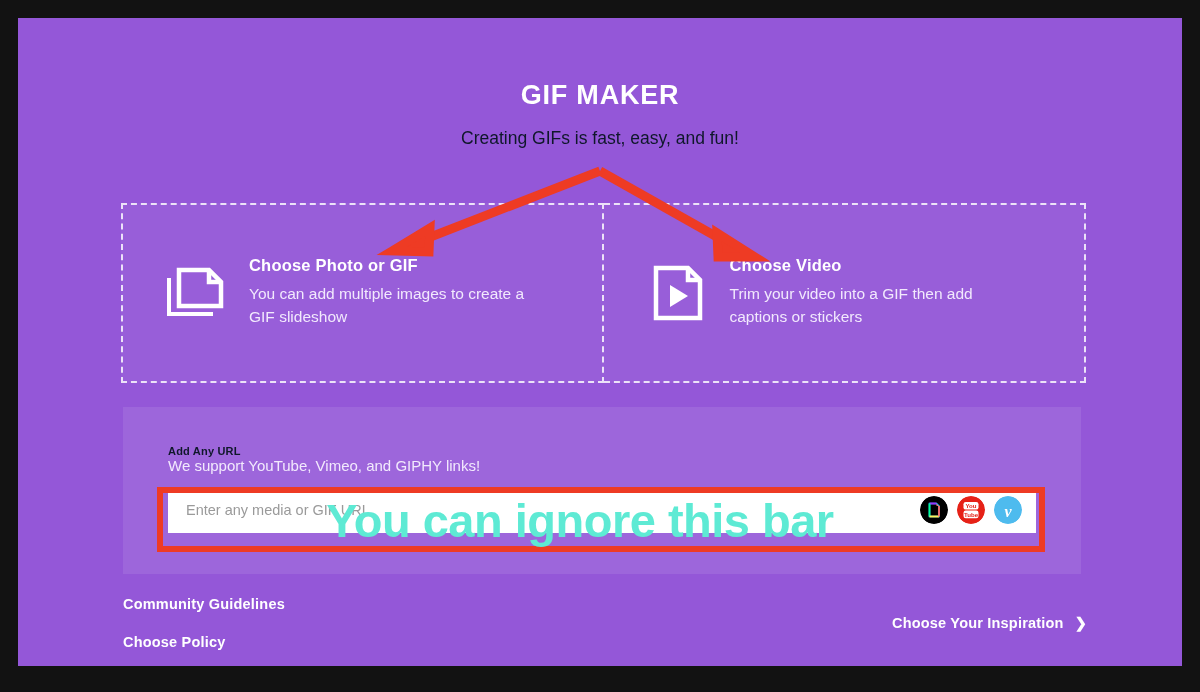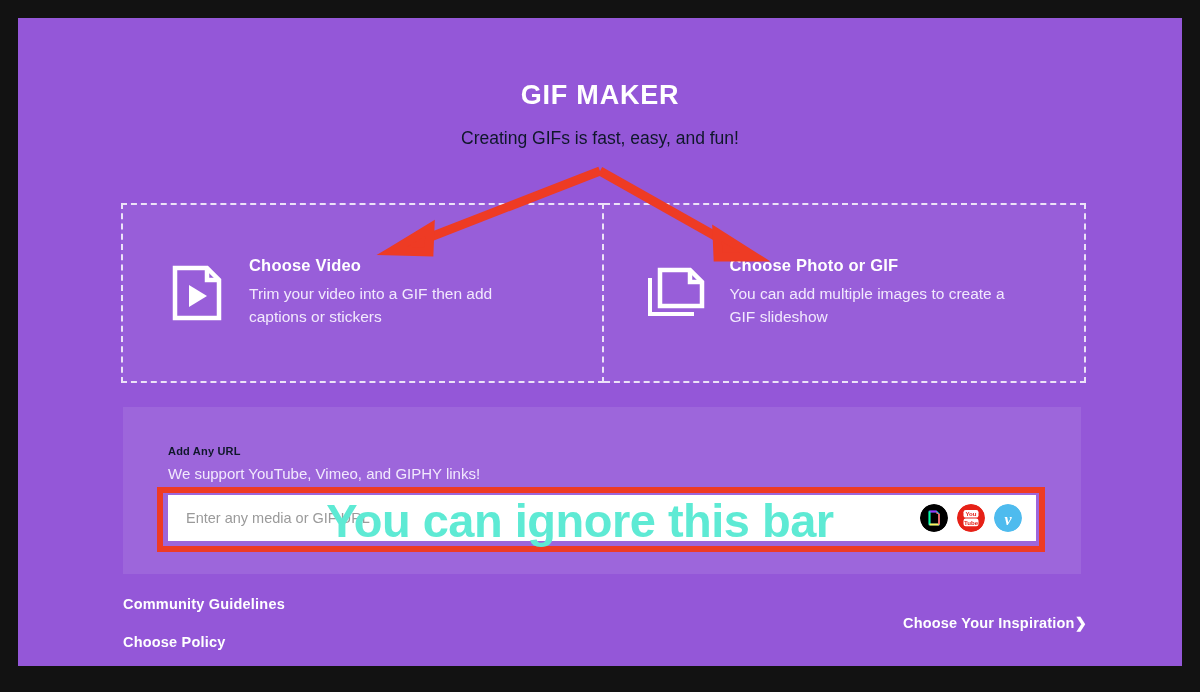--- a/index.html
+++ b/index.html
@@ -107,21 +107,21 @@
   }
 
   .url-title {
     font-size: 11px;
     font-weight: bold;
     color: #0f172a;
     letter-spacing: .2px;
   }
 
   .url-sub {
-    margin-top: 8px;
+    margin-top: 0;
     font-size: 15px;
     color: #f2e9fd;
   }
 
   .url-input-row {
     position: relative;
     margin-top: 13px;
     height: 46px;
     background: #ffffff;
     display: flex;
@@ -155,21 +155,21 @@
   }
   .footer-left { display: flex; gap: 22px; flex-direction: column; }
   .footer-link {
     font-size: 14.5px;
     font-weight: bold;
     color: #ffffff;
     text-decoration: none;
     letter-spacing: .2px;
     cursor: pointer;
   }
-  .footer-right { display: flex; align-items: center; cursor: pointer; }
+  .footer-right { display: flex; align-items: center; gap: 11px; cursor: pointer; }
 
   
   .anno-layer {
     position: absolute;
     left: 0; top: 0;
     width: 1200px; height: 692px;
     pointer-events: none;
   }
 
   .anno-box {
@@ -203,46 +203,46 @@
 <div id="screen">
 
   <div class="app-frame">
 
     <div class="header">
       <div class="page-title">GIF MAKER</div>
       <div class="page-subtitle">Creating GIFs is fast, easy, and fun!</div>
     </div>
 
     <div class="choose-row">
+
+      <div class="choose-card">
+        <div class="card-icon">
+          <svg width="62" height="62" viewBox="0 0 62 62">
+            <path d="M4 16 L4 52 L48 52" fill="none" stroke="#ffffff" stroke-width="4"></path>
+            <path d="M14 8 L44 8 L56 20 L56 44 L14 44 Z" fill="none" stroke="#ffffff" stroke-width="4.5"></path>
+            <path d="M44 8 L44 20 L56 20" fill="none" stroke="#ffffff" stroke-width="4.5"></path>
+          </svg>
+        </div>
+        <div class="card-text">
+          <div class="card-title">Choose Photo or GIF</div>
+          <div class="card-desc">You can add multiple images to create a GIF slideshow</div>
+        </div>
+      </div>
 
       <div class="choose-card">
         <div class="card-icon">
           <svg width="62" height="62" viewBox="0 0 62 62">
             <path d="M10 6 L42 6 L54 18 L54 56 L10 56 Z" fill="none" stroke="#ffffff" stroke-width="4.5"></path>
             <path d="M42 6 L42 18 L54 18" fill="none" stroke="#ffffff" stroke-width="4.5"></path>
             <path d="M24 23 L42 34 L24 45 Z" fill="#ffffff"></path>
           </svg>
         </div>
         <div class="card-text">
           <div class="card-title">Choose Video</div>
           <div class="card-desc">Trim your video into a GIF then add captions or stickers</div>
-        </div>
-      </div>
-
-      <div class="choose-card">
-        <div class="card-icon">
-          <svg width="62" height="62" viewBox="0 0 62 62">
-            <path d="M4 16 L4 52 L48 52" fill="none" stroke="#ffffff" stroke-width="4"></path>
-            <path d="M14 8 L44 8 L56 20 L56 44 L14 44 Z" fill="none" stroke="#ffffff" stroke-width="4.5"></path>
-            <path d="M44 8 L44 20 L56 20" fill="none" stroke="#ffffff" stroke-width="4.5"></path>
-          </svg>
-        </div>
-        <div class="card-text">
-          <div class="card-title">Choose Photo or GIF</div>
-          <div class="card-desc">You can add multiple images to create a GIF slideshow</div>
         </div>
       </div>
 
     </div>
 
     <div class="url-panel">
       <div class="url-title">Add Any URL</div>
       <div class="url-sub">We support YouTube, Vimeo, and GIPHY links!</div>
 
       <div class="url-input-row">

